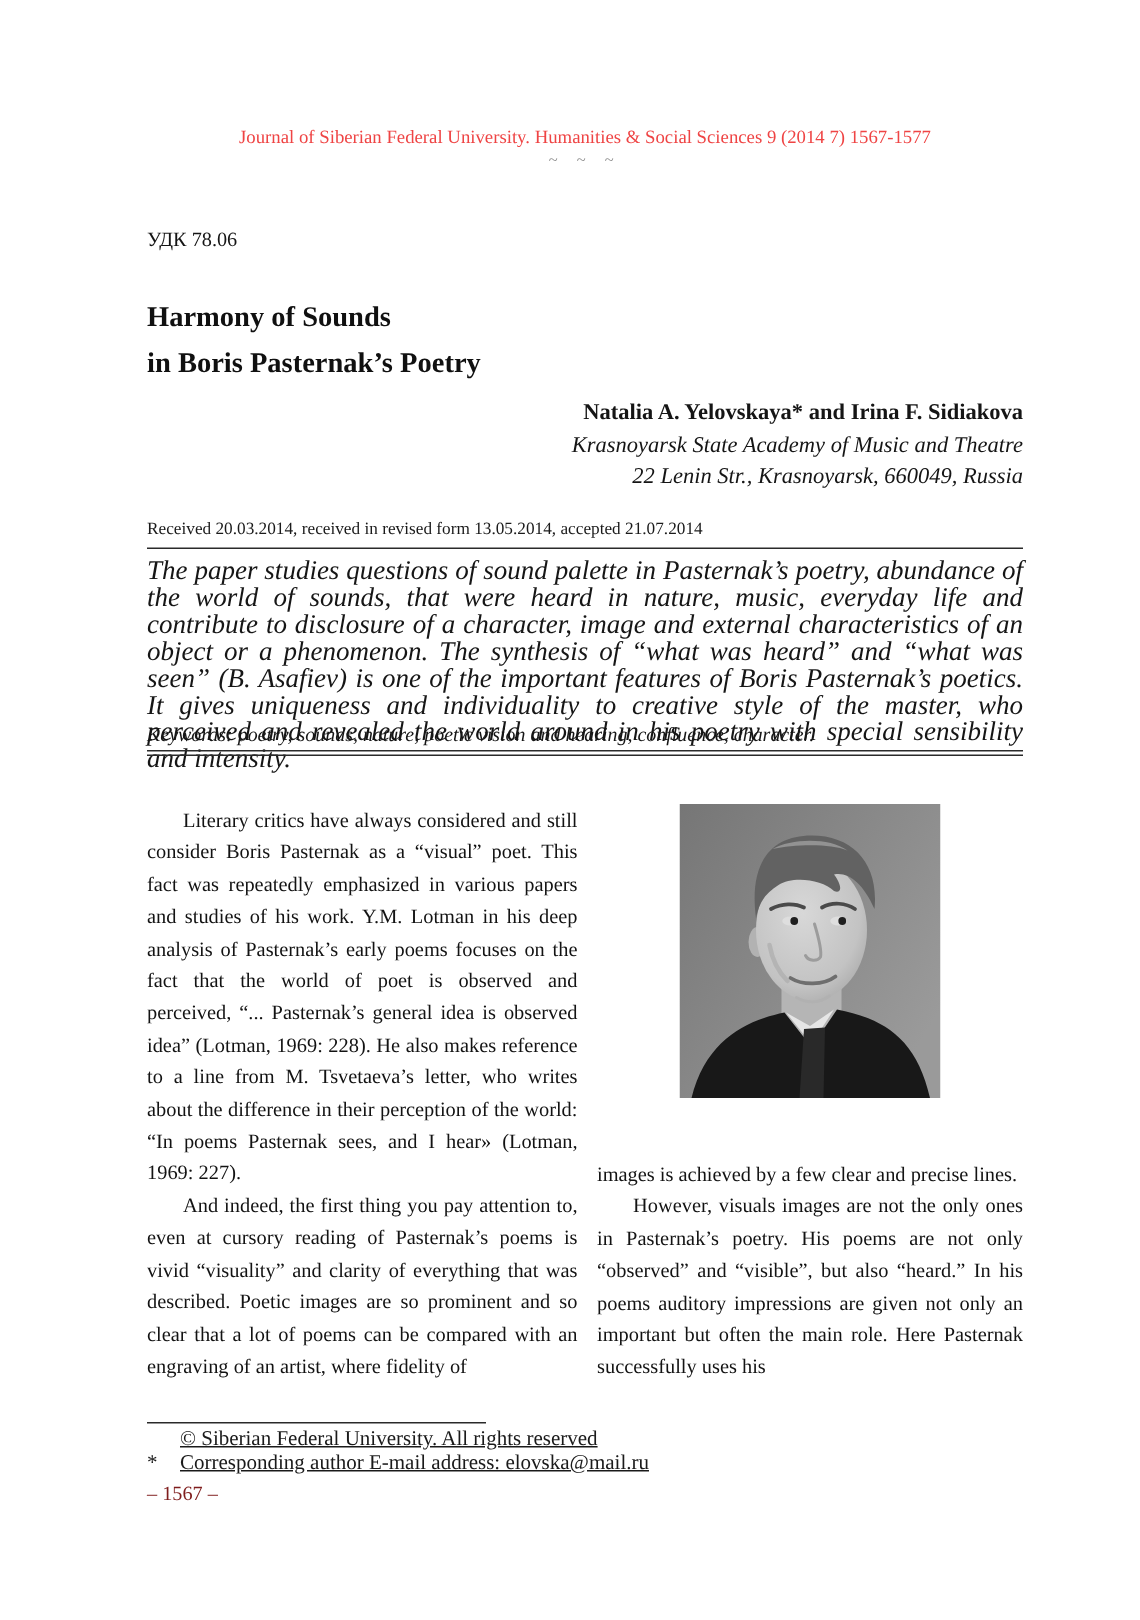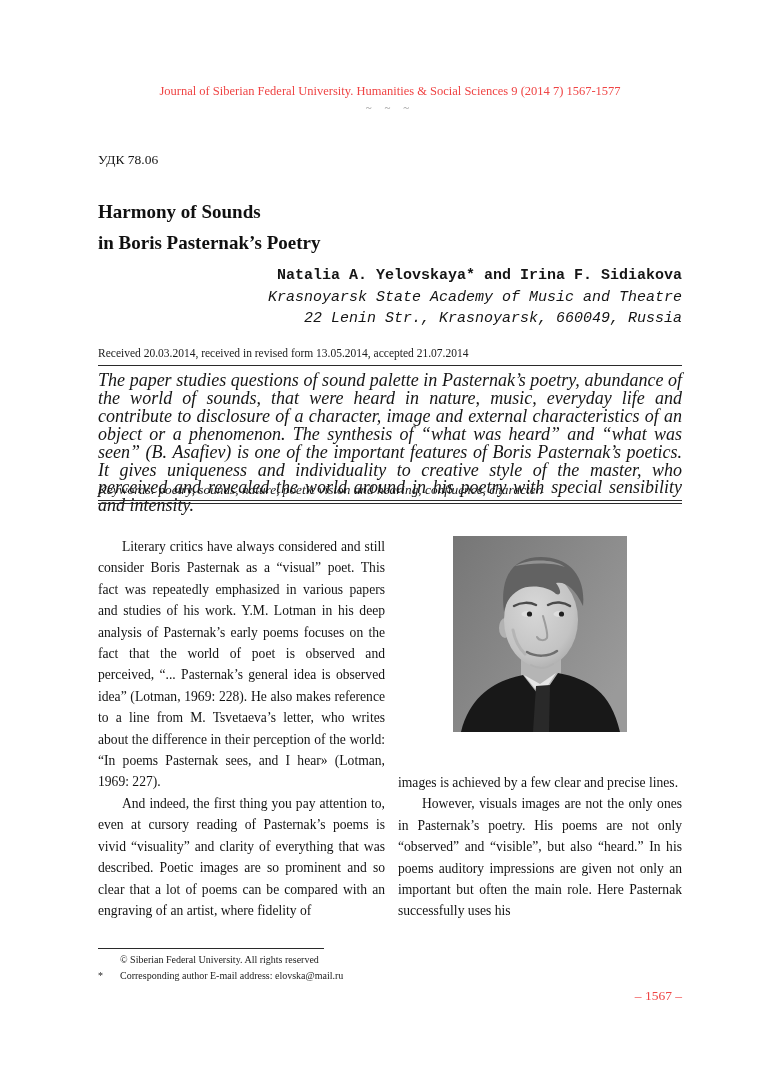--- a/index.html
+++ b/index.html
@@ -24,21 +24,21 @@
   .udk {
     position: absolute; top: 152px; left: 98px;
     font-size: 13.5px;
   }
   .article-title {
     position: absolute; top: 196px; left: 98px; width: 500px;
     font-size: 19px; font-weight: bold; line-height: 31px; color: #101010;
   }
   .authors-block {
     position: absolute; top: 265px; left: 98px; width: 584px;
-    text-align: right; font-size: 15px; line-height: 21.5px; font-family: Liberation Mono, monospace;
+    text-align: right; font-size: 15px; line-height: 21.5px;
   }
   .author-names { font-weight: bold; }
   .author-affiliation, .author-address { font-style: italic; }
   .received {
     position: absolute; top: 347px; left: 98px; width: 584px;
     font-size: 11.5px; color: #1a1a1a;
   }
   .rule-single {
     position: absolute; top: 365px; left: 98px; width: 584px; height: 0;
     border-top: 1.5px solid #2a2a2a;
@@ -64,29 +64,29 @@
   .col-right { width: 284px; }
   .columns p {
     font-size: 13.6px; line-height: 21.4px; text-align: justify; color: #131313;
   }
   .columns p.indent { text-indent: 24px; }
   .photo-figure {
     width: 174px; height: 196px; margin: 0 auto 40px auto; display: block;
   }
   .footnote {
     position: absolute; top: 948px; left: 98px; width: 340px;
-    font-size: 10px; line-height: 15.8px; color: #1a1a1a;
+    font-size: 14px; line-height: 15.8px; color: #1a1a1a; text-decoration: underline;
   }
   .footnote-rule { width: 226px; border-top: 1px solid #2a2a2a; margin-bottom: 3px; }
   .fn-copyright { padding-left: 22px; white-space: nowrap; }
   .fn-corresponding { position: relative; padding-left: 22px; white-space: nowrap; }
   .fn-star { position: absolute; left: 0; top: 0; }
   .page-number {
     position: absolute; top: 988px; left: 98px; width: 584px;
-    text-align: right; font-size: 13.5px; color: #ef4444;
+    text-align: left; font-size: 13.5px; color: #7f1d1d;
   }
 </style>
 </head>
 <body>
 
 <div class="page">
 
   <div class="journal-header">Journal of Siberian Federal University.  Humanities &amp; Social Sciences 9 (2014 7) 1567-1577</div>
   <div class="ornament">~ ~ ~</div>
   <div class="udk">УДК 78.06</div>

